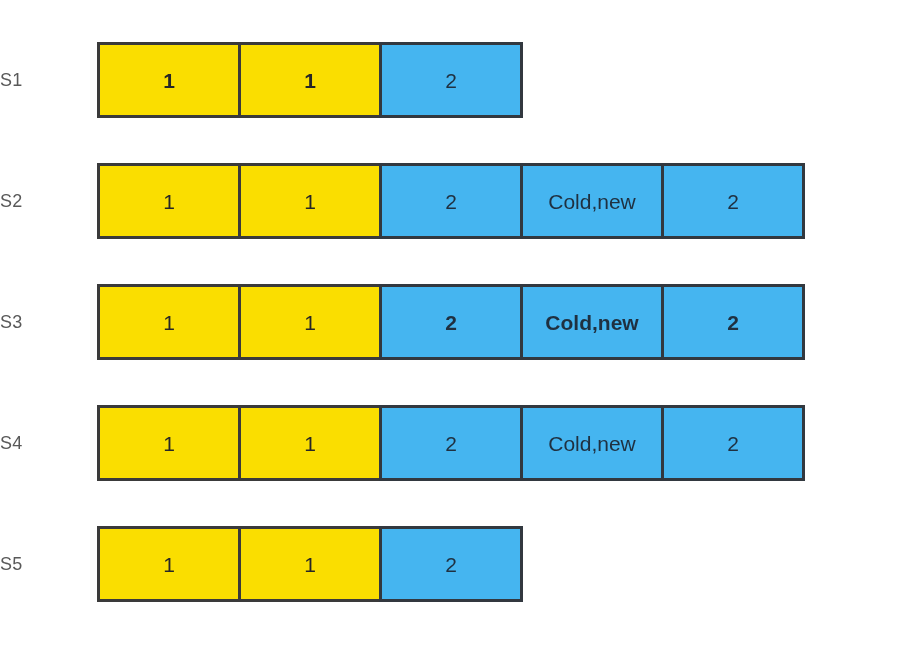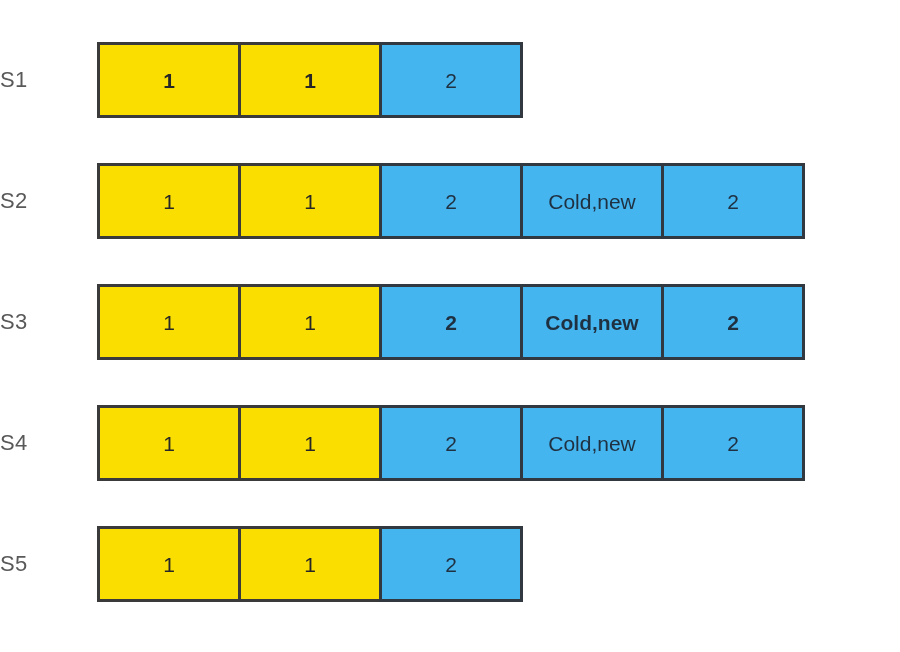--- a/index.html
+++ b/index.html
@@ -22,21 +22,21 @@
     position: absolute;
     display: flex;
     align-items: center;
     height: 76px;
   }
   .row-label {
     position: absolute;
     left: 0px;
     width: 67px;
     text-align: left;
-    font-size: 22px;
+    font-size: 18px;
     color: #595959;
     letter-spacing: 0.3px;
     line-height: 76px;
     font-weight: 400;
     user-select: none;
   }
   .cells {
     position: absolute;
     left: 97px;
     display: flex;

